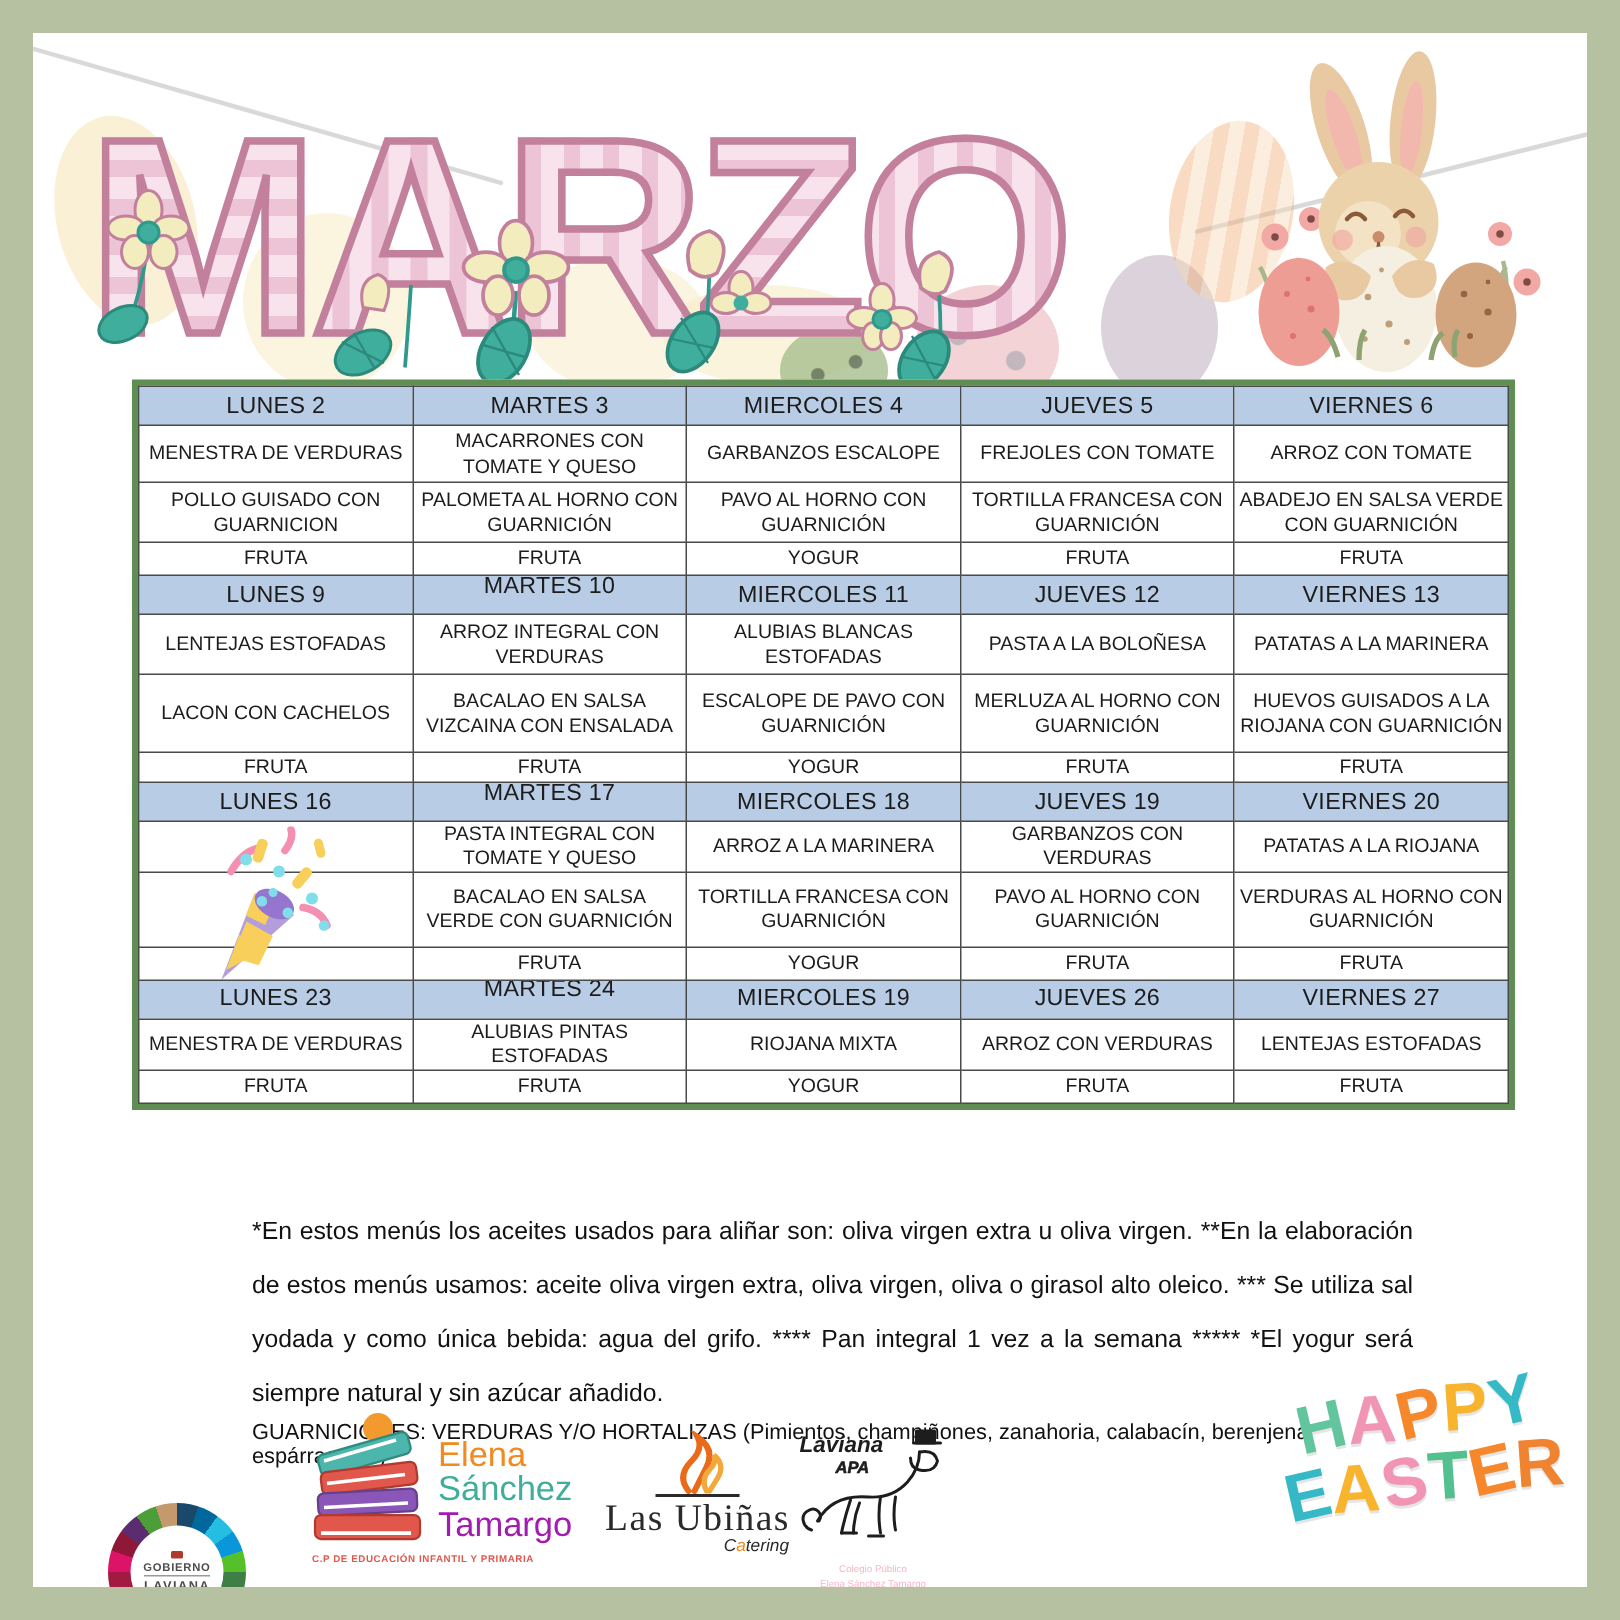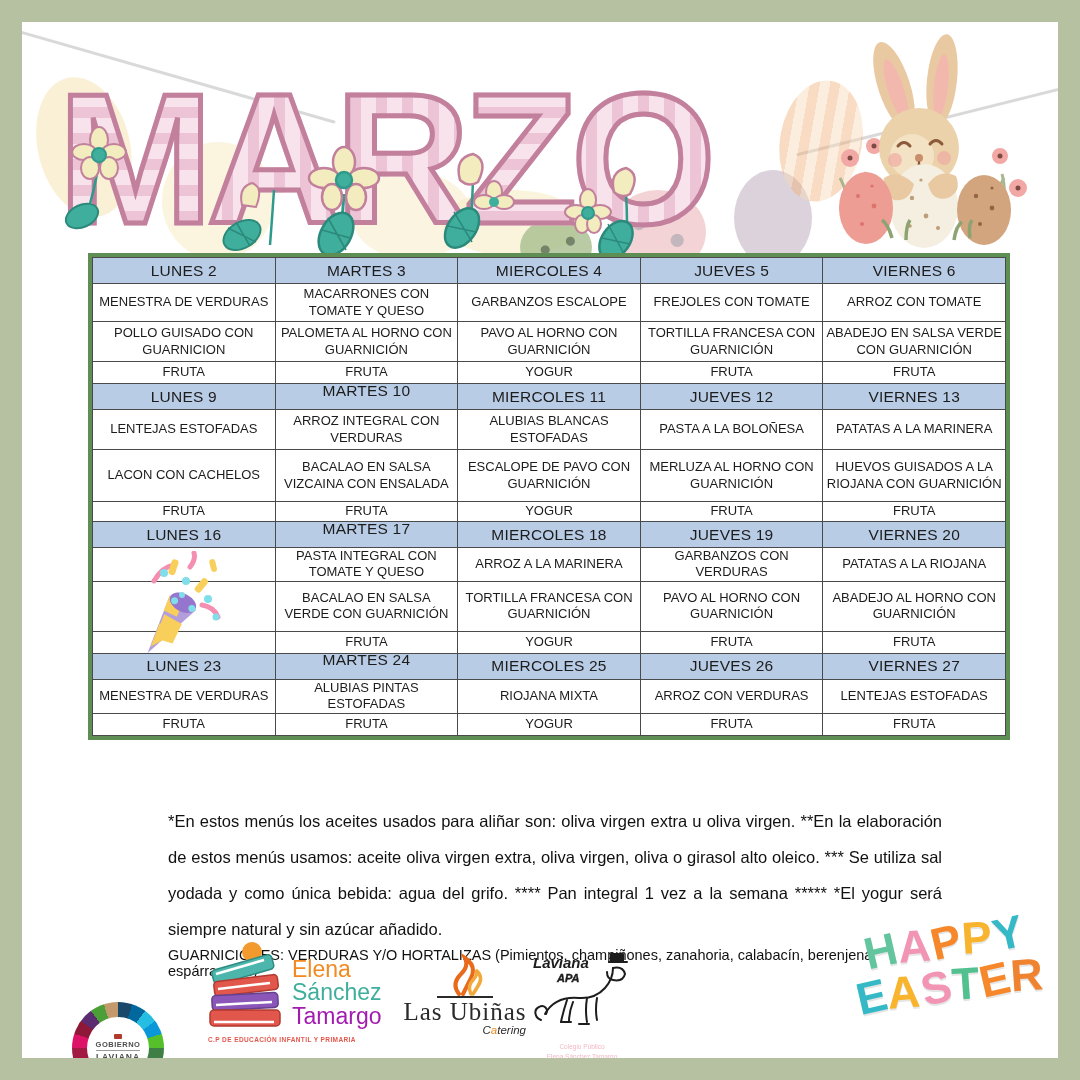--- a/index.html
+++ b/index.html
@@ -341,35 +341,35 @@
           <td>PASTA INTEGRAL CON TOMATE Y QUESO</td>
           <td>ARROZ A LA MARINERA</td>
           <td>GARBANZOS CON VERDURAS</td>
           <td>PATATAS A LA RIOJANA</td>
         </tr>
         <tr class="r2">
           <td></td>
           <td>BACALAO EN SALSA VERDE CON GUARNICIÓN</td>
           <td>TORTILLA FRANCESA CON GUARNICIÓN</td>
           <td>PAVO AL HORNO CON GUARNICIÓN</td>
-          <td>ABADEJO AL HORNO CON GUARNICIÓN</td>
+          <td>VERDURAS AL HORNO CON GUARNICIÓN</td>
         </tr>
         <tr class="r3">
           <td></td>
           <td>FRUTA</td>
           <td>YOGUR</td>
           <td>FRUTA</td>
           <td>FRUTA</td>
         </tr>
       </tbody>
       <tbody class="w4">
         <tr class="hd">
           <th><span>LUNES 23</span></th>
           <th><span class="nudge">MARTES 24</span></th>
-          <th><span>MIERCOLES 25</span></th>
+          <th><span>MIERCOLES 19</span></th>
           <th><span>JUEVES 26</span></th>
           <th><span>VIERNES 27</span></th>
         </tr>
         <tr class="r1">
           <td>MENESTRA DE VERDURAS</td>
           <td>ALUBIAS PINTAS ESTOFADAS</td>
           <td>RIOJANA MIXTA</td>
           <td>ARROZ CON VERDURAS</td>
           <td>LENTEJAS ESTOFADAS</td>
         </tr>

